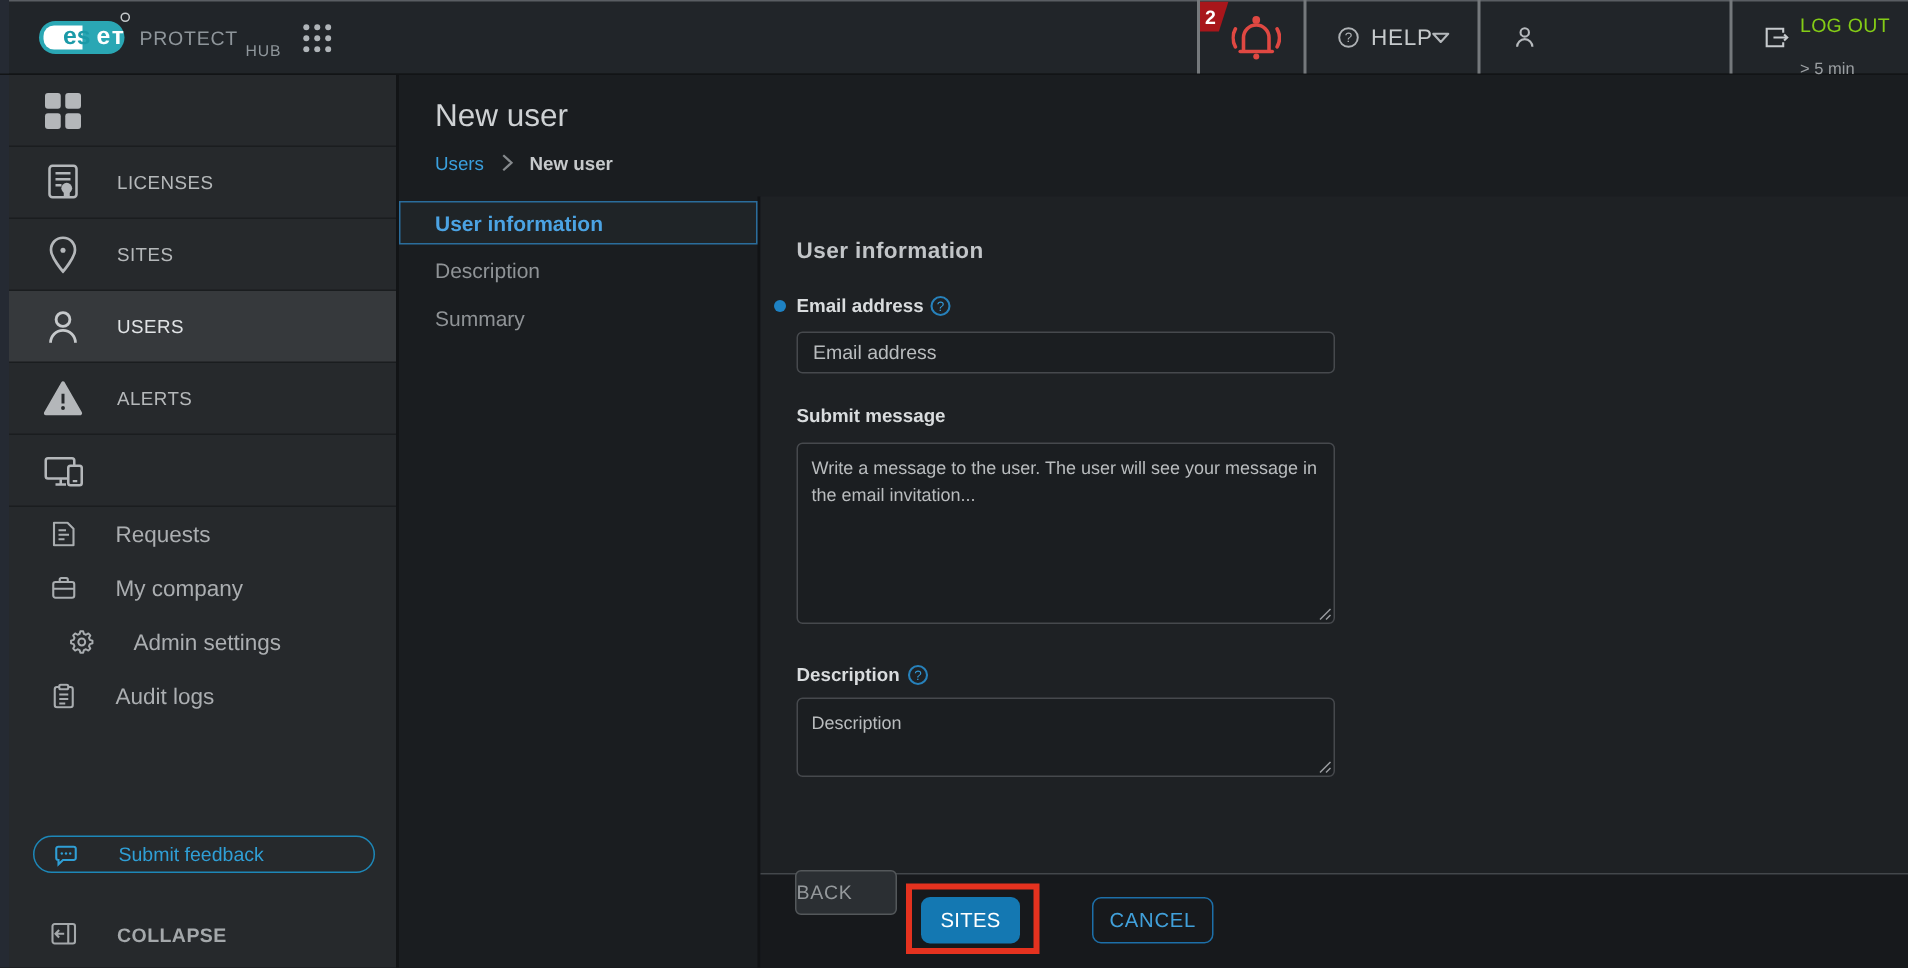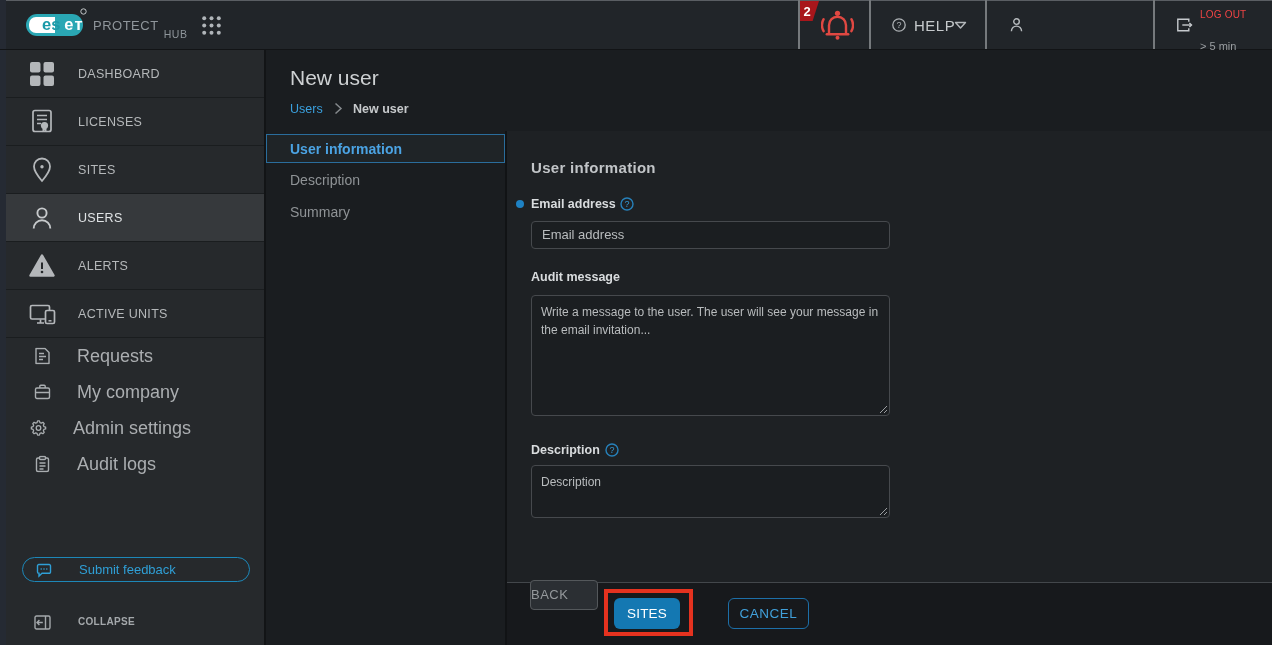--- a/index.html
+++ b/index.html
@@ -1,20 +1,20 @@
 <!DOCTYPE html>
 <html><head>
 <meta charset="utf-8">
 <style>
 *{margin:0;padding:0;box-sizing:border-box;}
 html,body{width:1272px;height:645px;background:#17191b;font-family:"Liberation Sans",sans-serif;overflow:hidden;}
 .abs{position:absolute;}
 .row{position:absolute;left:6px;width:258px;height:48px;background:#26292c;border-bottom:1px solid #1a1d1f;}
 .rowtxt{position:absolute;left:72px;top:0;height:100%;display:flex;align-items:center;font-size:12.5px;letter-spacing:0.3px;color:#b5b8ba;}
-.subtxt{position:absolute;left:71px;top:0;height:100%;display:flex;align-items:center;font-size:18px;color:#abaeb1;}
+.subtxt{position:absolute;left:71px;top:0;height:100%;display:flex;align-items:center;font-size:15px;color:#abaeb1;}
 .icn{position:absolute;left:23px;top:50%;transform:translateY(-50%);}
 .sicn{position:absolute;left:28px;top:50%;transform:translateY(-50%);}
 .lbl{position:absolute;font-size:12.5px;font-weight:bold;color:#d9dcde;}
 .inp{position:absolute;background:#1b1e21;border:1px solid #46494d;border-radius:4px;color:#b9bcbe;font-size:13px;font-family:"Liberation Sans",sans-serif;}
 </style>
 </head>
 <body>
 
 <div class="abs" style="left:0;top:0;width:6px;height:645px;background:#252a33"></div>
 <div class="abs" style="left:6px;top:0;width:1266px;height:49px;background:#212529;border-top:1px solid #5a5e63"></div>
@@ -88,33 +88,32 @@
     </g>
   </svg>
 
 <svg class="abs" style="left:1176px;top:17px;" width="18" height="16" viewBox="0 0 18 16">
     <g fill="none" stroke="#c6cacd" stroke-width="1.4">
       <path d="M12.8 4.8 V2.2 H1.8 V13.8 H12.8 V11.2"></path>
       <path d="M6.3 8 H15.3"></path>
       <path d="M13.4 6 L15.5 8 L13.4 10"></path>
     </g>
   </svg>
-<div class="abs" style="left:1200px;top:9px;font-size:10px;letter-spacing:0.2px;color:#ef4444;">LOG OUT</div>
+<div class="abs" style="left:1200px;top:9px;font-size:13px;letter-spacing:0.2px;color:#84cc16;">LOG OUT</div>
 <div class="abs" style="left:1200px;top:40px;font-size:11px;color:#9b9fa2;">&gt; 5 min</div>
 
 <div class="row" style="top:50px;">
   <svg class="icn" width="26" height="26" viewBox="0 0 26 26">
       <g fill="#b4b7ba">
         <rect x="1" y="1" width="10.5" height="10.5" rx="2"></rect>
         <rect x="14.5" y="1" width="10.5" height="10.5" rx="2"></rect>
         <rect x="1" y="14.5" width="10.5" height="10.5" rx="2"></rect>
         <rect x="14.5" y="14.5" width="10.5" height="10.5" rx="2"></rect>
       </g>
     </svg>
-  <div class="rowtxt">DASHBOARD</div>
 </div>
 <div class="row" style="top:98px;">
   <svg class="icn" width="26" height="26" viewBox="0 0 26 26">
       <g fill="none" stroke="#b4b7ba" stroke-width="1.7">
         <rect x="4" y="1.5" width="18" height="21" rx="2"></rect>
         <path d="M8 6.5 h10 M8 10.5 h10 M8 14.5 h4"></path>
       </g>
       <circle cx="15.5" cy="16.5" r="3.6" fill="#b4b7ba"></circle>
       <path d="M13.5 19 v4.2 l2 -1.6 2 1.6 V19 Z" fill="#b4b7ba"></path>
     </svg>
@@ -146,21 +145,20 @@
 </div>
 <div class="row" style="top:290px;">
   <svg class="icn" width="28" height="26" viewBox="0 0 28 26">
       <g fill="none" stroke="#b4b7ba" stroke-width="1.7">
         <rect x="1.5" y="4.5" width="19" height="13.5" rx="1.5"></rect>
         <path d="M8 22 h7 M11.5 18.5 V22"></path>
       </g>
       <rect x="16.5" y="9.5" width="9" height="13" rx="1.5" fill="#26292c" stroke="#b4b7ba" stroke-width="1.7"></rect>
       <path d="M19.5 19.8 h3" stroke="#b4b7ba" stroke-width="1.5"></path>
     </svg>
-  <div class="rowtxt">ACTIVE UNITS</div>
 </div>
 
 <div class="abs" style="left:6px;top:338px;width:258px;height:36px;">
   <svg class="sicn" width="17" height="17" viewBox="0 0 17 17">
       <g fill="none" stroke="#a9adb0" stroke-width="1.4">
         <path d="M2 1 h9 l4 4 v11 H2 Z" stroke-linejoin="round"></path>
         <path d="M5 6 h5 M5 9 h7 M5 12 h4"></path>
       </g>
     </svg>
   <div class="subtxt">Requests</div>
@@ -168,21 +166,21 @@
 <div class="abs" style="left:6px;top:374px;width:258px;height:36px;">
   <svg class="sicn" width="17" height="17" viewBox="0 0 17 17">
       <g fill="none" stroke="#a9adb0" stroke-width="1.4">
         <rect x="1.5" y="4.5" width="14" height="10.5" rx="1.5"></rect>
         <path d="M5.8 4.5 V2.8 a1 1 0 0 1 1 -1 h3.4 a1 1 0 0 1 1 1 V4.5"></path>
         <path d="M1.5 9 h14"></path>
       </g>
     </svg>
   <div class="subtxt">My company</div>
 </div>
-<div class="abs" style="left:2px;top:410px;width:258px;height:36px;">
+<div class="abs" style="left:18px;top:410px;width:258px;height:36px;">
   <svg class="sicn" width="17" height="17" viewBox="0 0 17 17">
       <g fill="none" stroke="#a9adb0" stroke-width="1.3" stroke-linejoin="round">
         <circle cx="8.5" cy="8.5" r="2.3"></circle>
         <polygon points="13.91,7.06 15.64,7.57 15.64,9.43 13.91,9.94 13.34,11.31 14.21,12.89 12.89,14.21 11.31,13.34 9.94,13.91 9.43,15.64 7.57,15.64 7.06,13.91 5.69,13.34 4.11,14.21 2.79,12.89 3.66,11.31 3.09,9.94 1.36,9.43 1.36,7.57 3.09,7.06 3.66,5.69 2.79,4.11 4.11,2.79 5.69,3.66 7.06,3.09 7.57,1.36 9.43,1.36 9.94,3.09 11.31,3.66 12.89,2.79 14.21,4.11 13.34,5.69"></polygon>
       </g>
     </svg>
   <div class="subtxt">Admin settings</div>
 </div>
 <div class="abs" style="left:6px;top:446px;width:258px;height:36px;">
   <svg class="sicn" width="17" height="17" viewBox="0 0 17 17">
@@ -209,21 +207,21 @@
   <div class="abs" style="left:56px;top:0;height:23px;display:flex;align-items:center;font-size:13px;color:#2f9fd6;">Submit feedback</div>
 </div>
 
 <svg class="abs" style="left:34px;top:615px;" width="17" height="15" viewBox="0 0 17 15">
     <g fill="none" stroke="#a4a8ab" stroke-width="1.4">
       <rect x="1" y="1" width="15" height="13" rx="1.5"></rect>
       <path d="M11.5 1 V14"></path>
       <path d="M8.8 7.5 H3.2 M5.4 5 L3 7.5 L5.4 10"></path>
     </g>
   </svg>
-<div class="abs" style="left:78px;top:616px;font-size:10px;font-weight:bold;letter-spacing:0.3px;color:#a4a8ab;">COLLAPSE</div>
+<div class="abs" style="left:78px;top:616px;font-size:13px;font-weight:bold;letter-spacing:0.3px;color:#a4a8ab;">COLLAPSE</div>
 
 <div class="abs" style="left:290px;top:66px;font-size:21px;color:#ced1d3;">New user</div>
 <div class="abs" style="left:290px;top:102px;font-size:12.5px;color:#3aa0de;">Users</div>
 <svg class="abs" style="left:331px;top:102px;" width="14" height="13" viewBox="0 0 14 13">
     <path d="M4.5 1.5 L10 6.5 L4.5 11.5" fill="none" stroke="#85898c" stroke-width="1.5"></path>
   </svg>
 <div class="abs" style="left:353px;top:102px;font-size:12.5px;font-weight:bold;color:#c6c9cb;">New user</div>
 
 <div class="abs" style="left:266px;top:134px;width:239px;height:29px;background:#1f2427;border:1px solid #2a6d9c;"></div>
 <div class="abs" style="left:290px;top:134px;height:29px;display:flex;align-items:center;font-size:14px;font-weight:bold;color:#4ba3e3;">User information</div>
@@ -231,21 +229,21 @@
 <div class="abs" style="left:290px;top:196px;height:32px;display:flex;align-items:center;font-size:14px;color:#8f9396;">Summary</div>
 
 <div class="abs" style="left:531px;top:159px;font-size:15px;font-weight:bold;letter-spacing:0.3px;color:#c2c5c8;">User information</div>
 <div class="abs" style="left:516px;top:200px;width:8px;height:8px;border-radius:50%;background:#1e82c4;"></div>
 <div class="lbl" style="left:531px;top:197px;">Email address</div>
 <svg class="abs" style="left:620px;top:197px;" width="14" height="14" viewBox="0 0 14 14">
     <circle cx="7" cy="7" r="6" fill="none" stroke="#2781ba" stroke-width="1.4"></circle>
     <text x="7" y="10.2" font-size="9" fill="#3498d4" text-anchor="middle" font-family="Liberation Sans">?</text>
   </svg>
 <div class="inp" style="left:531px;top:221px;width:359px;height:28px;line-height:26px;padding-left:10px;">Email address</div>
-<div class="lbl" style="left:531px;top:270px;">Audit message</div>
+<div class="lbl" style="left:531px;top:270px;">Submit message</div>
 <div class="inp" style="left:531px;top:295px;width:359px;height:121px;padding:7px 9px;line-height:18px;font-size:12px;">Write a message to the user. The user will see your message in the email invitation...</div>
 <svg class="abs" style="left:879px;top:405px;" width="9" height="9" viewBox="0 0 9 9">
     <g stroke="#9b9ea1" stroke-width="1">
       <path d="M1 8 L8 1"></path>
       <path d="M5 8 L8 5"></path>
     </g>
   </svg>
 <div class="lbl" style="left:531px;top:443px;">Description</div>
 <svg class="abs" style="left:605px;top:443px;" width="14" height="14" viewBox="0 0 14 14">
     <circle cx="7" cy="7" r="6" fill="none" stroke="#2781ba" stroke-width="1.4"></circle>

